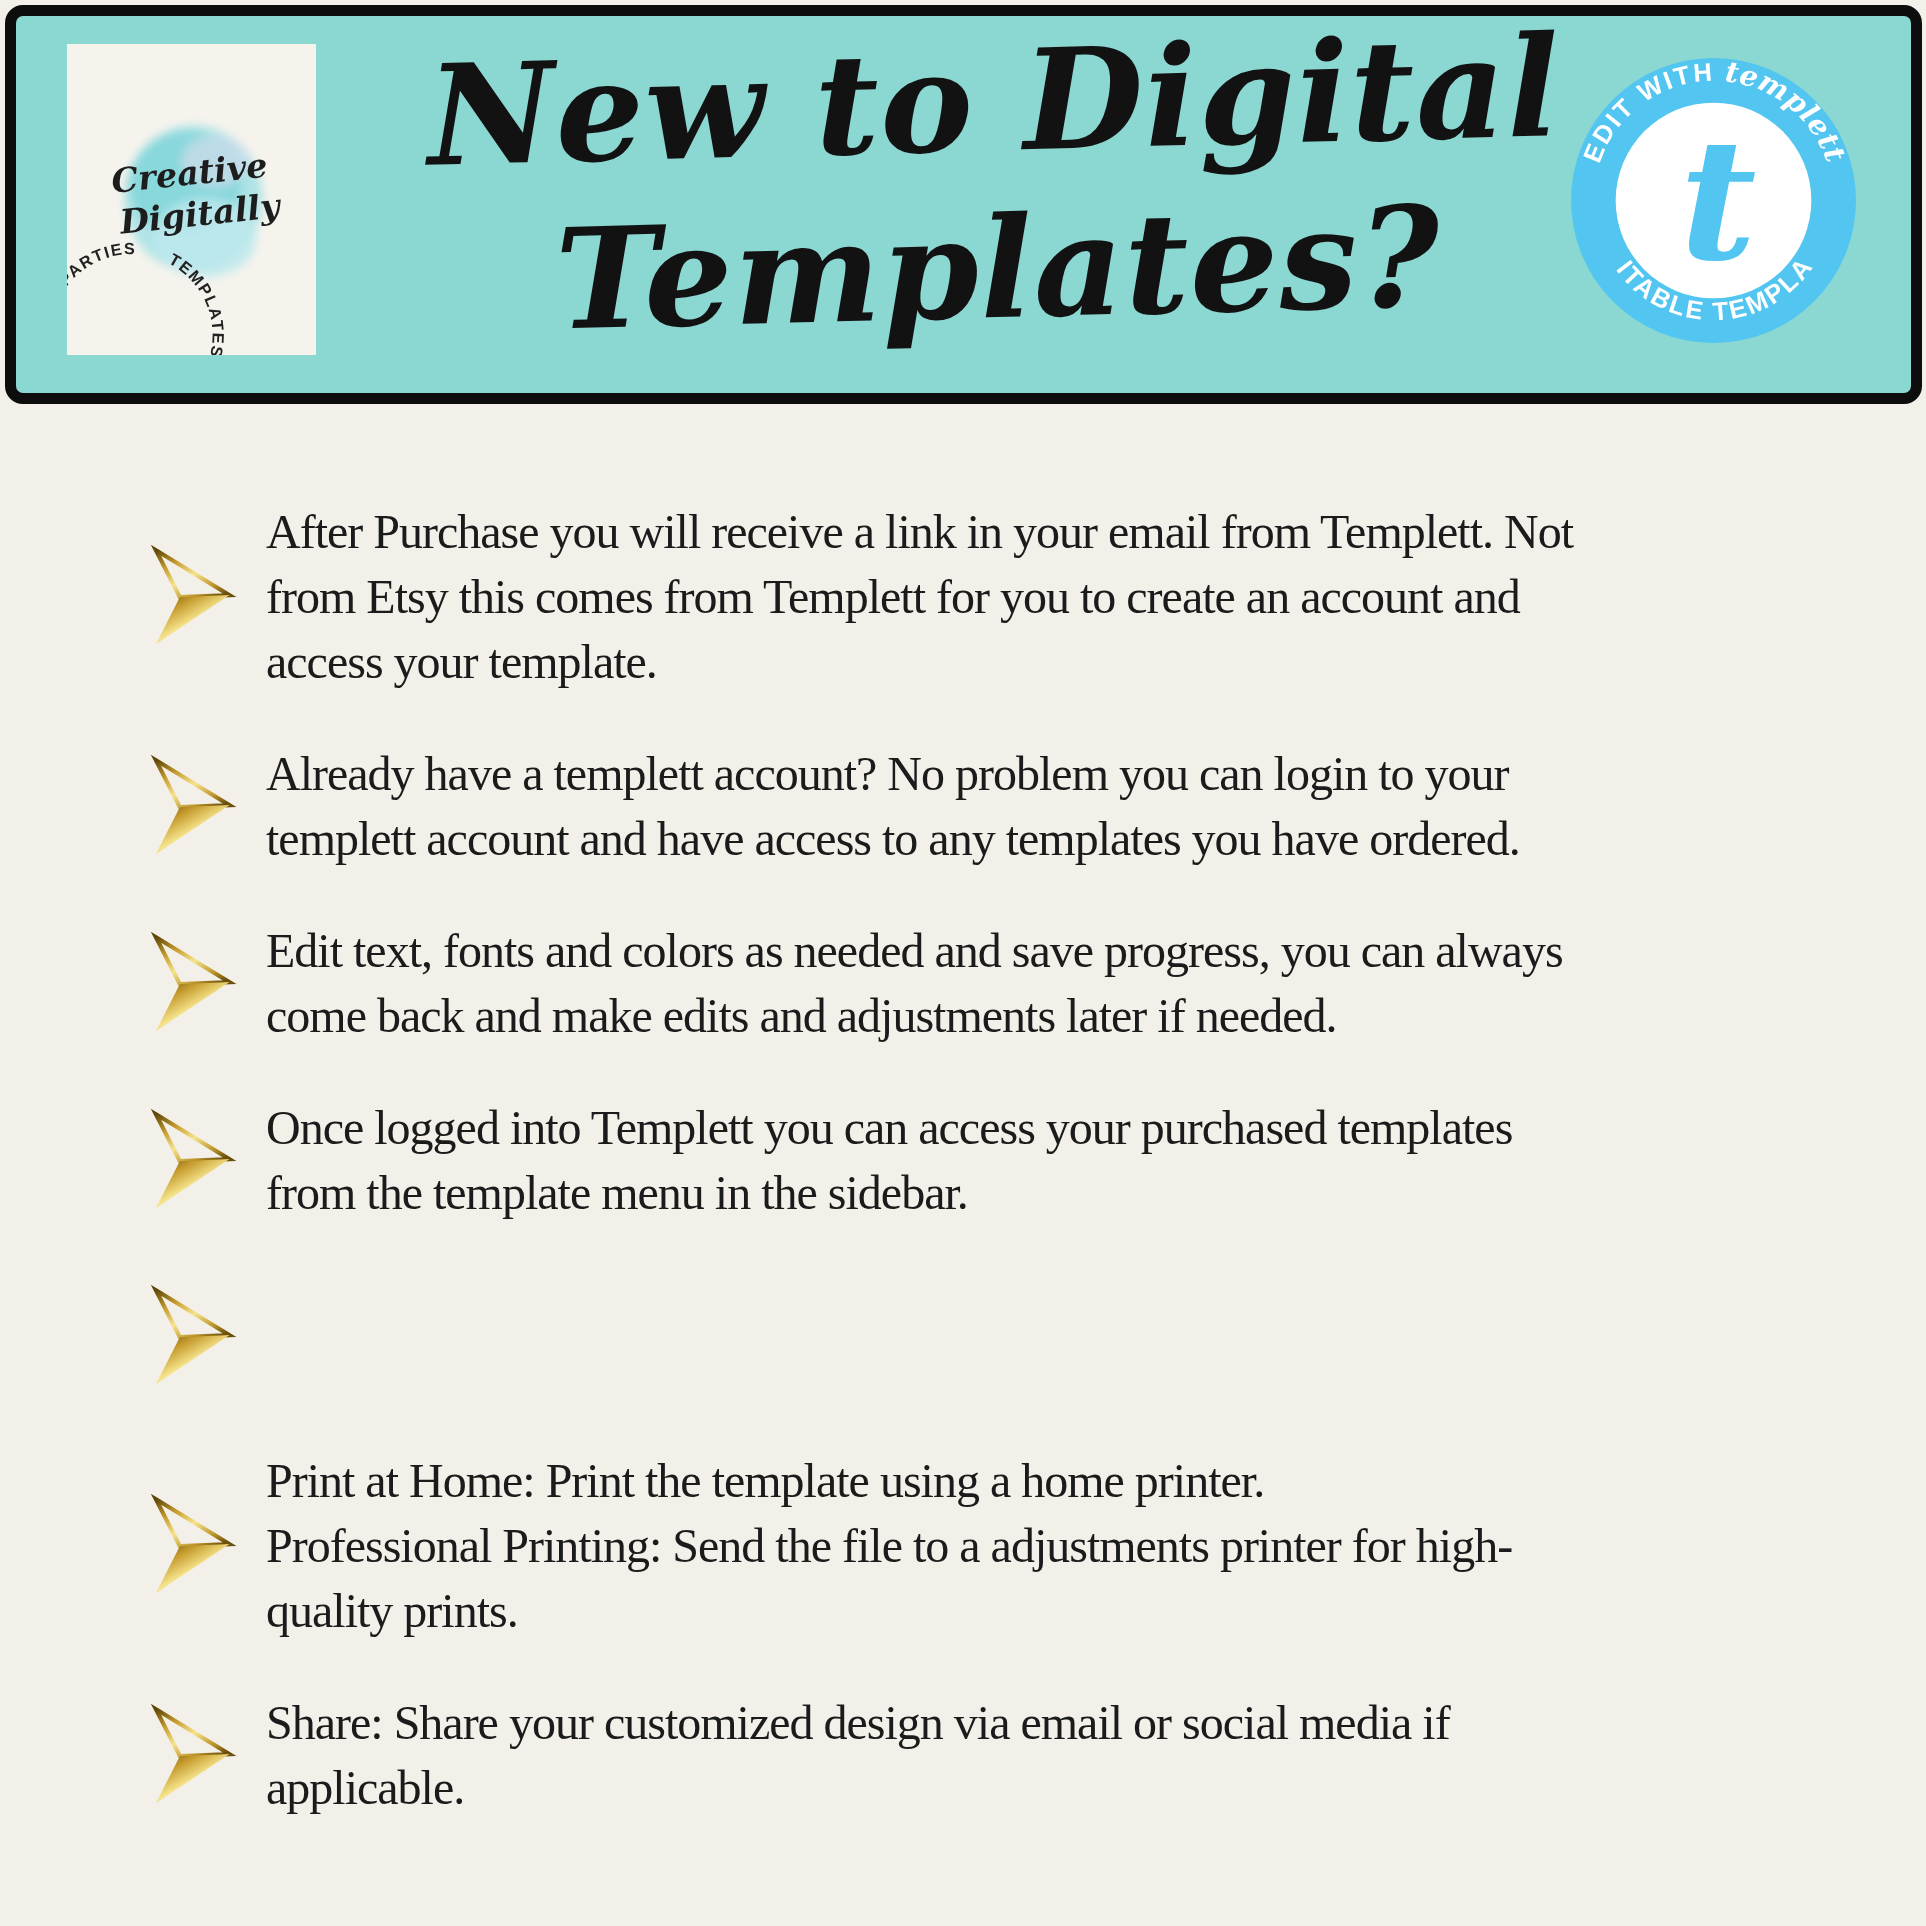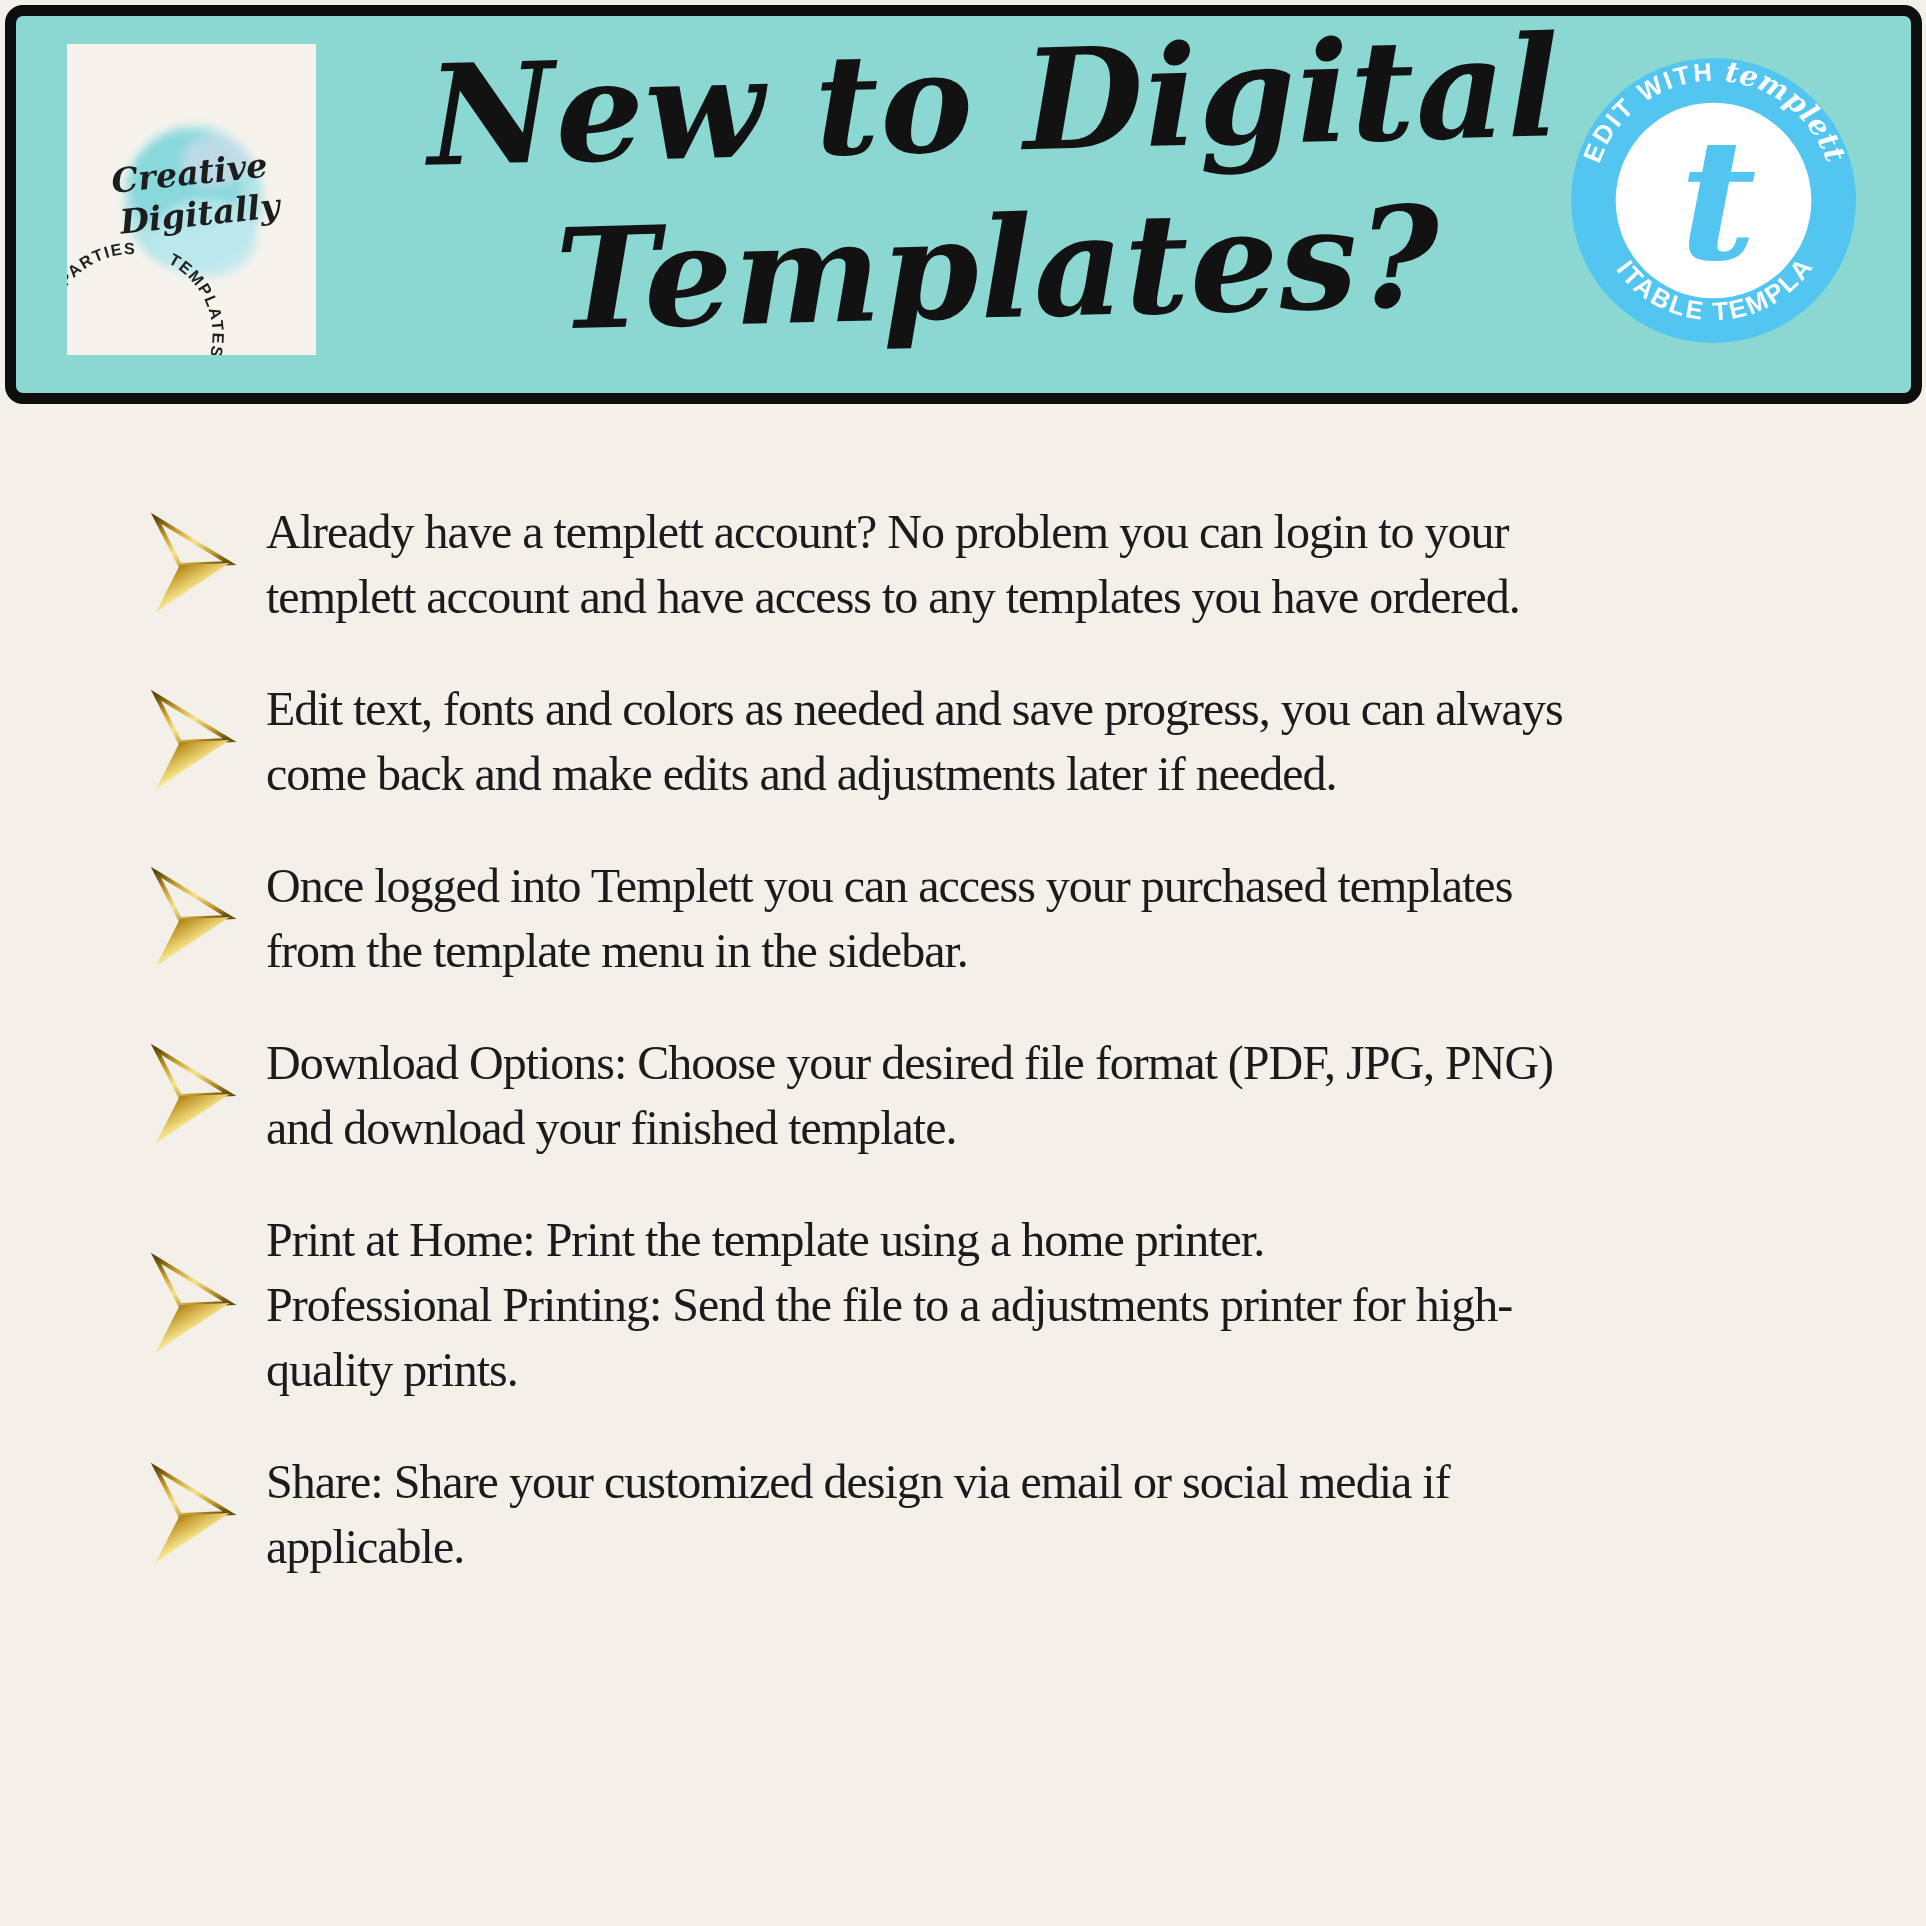--- a/index.html
+++ b/index.html
@@ -148,20 +148,28 @@
         </text>
         <text class="badge-arc">
           <textPath href="#badgeBottom" startOffset="50%" text-anchor="middle">EDITABLE TEMPLATE</textPath>
         </text>
       </svg>
     </div>
   </div>
 
   <div class="steps">
 
+    <div class="step">
+      <svg class="arrow" viewBox="0 0 150 152">
+          <use href="#arrow-shape"></use>
+        </svg>
+      <p>After Purchase you will receive a link in your email from Templett. Not
+from Etsy this comes from Templett for you to create an account and
+access your template.</p>
+    </div>
 
     <div class="step">
       <svg class="arrow" viewBox="0 0 150 152">
           <use href="#arrow-shape"></use>
         </svg>
       <p>Already have a templett account? No problem you can login to your
 templett account and have access to any templates you have ordered.</p>
     </div>
 
     <div class="step">
@@ -177,22 +185,20 @@
           <use href="#arrow-shape"></use>
         </svg>
       <p>Once logged into Templett you can access your purchased templates
 from the template menu in the sidebar.</p>
     </div>
 
     <div class="step">
       <svg class="arrow" viewBox="0 0 150 152">
           <use href="#arrow-shape"></use>
         </svg>
-      <p>Download Options: Choose your desired file format (PDF, JPG, PNG)
-and download your finished template.</p>
     </div>
 
     <div class="step">
       <svg class="arrow" viewBox="0 0 150 152">
           <use href="#arrow-shape"></use>
         </svg>
       <p>Print at Home: Print the template using a home printer.
 Professional Printing: Send the file to a adjustments printer for high-
 quality prints.</p>
     </div>

